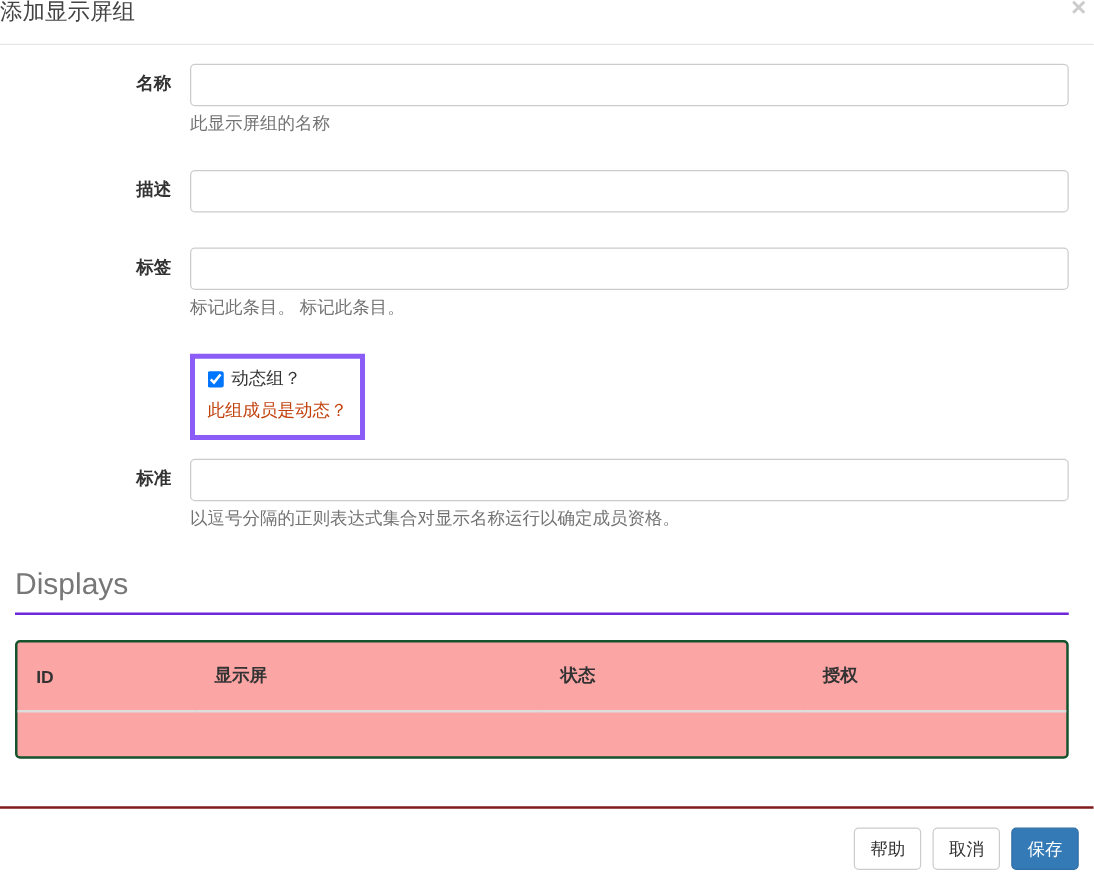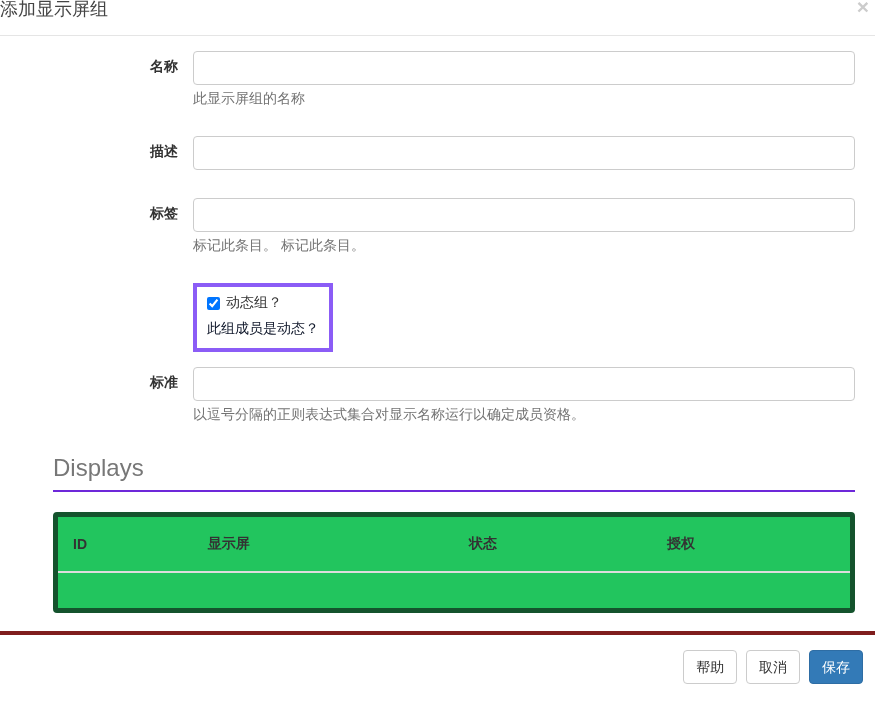--- a/index.html
+++ b/index.html
@@ -29,21 +29,20 @@
       right: 6px;
       top: -4px;
       font-size: 21px;
       font-weight: 700;
       color: #ccc;
       cursor: pointer;
       line-height: 1;
     }
     .modal-body {
       padding: 15px 20px 15px 12px;
-      margin-left: 41px;
     }
     .form-group {
       margin-bottom: 15px;
       display: flex;
       align-items: flex-start;
     }
     .form-group.extra-gap { margin-bottom: 28px; }
     .form-label {
       width: 140px;
       min-width: 140px;
@@ -82,58 +81,58 @@
       font-size: 14px;
       color: #333;
       display: flex;
       align-items: center;
       gap: 6px;
       cursor: pointer;
     }
     .checkbox-label input { margin: 0; }
     .checkbox-help {
       margin-top: 8px;
-      color: #0f172a;
+      color: #c2410c;
       font-size: 14px;
     }
     .section-header {
       font-size: 24px;
       font-weight: 500;
       color: #777;
       padding: 0 0 8px 0;
       margin: 30px 0 20px 0;
       border-bottom: 2px solid #6d28d9;
     }
     .table-wrap {
-      border: 5px solid #14532d;
+      border: 2px solid #14532d;
       border-radius: 4px;
-      background: #22c55e;
+      background: #fca5a5;
     }
     .table {
       width: 100%;
       border-collapse: collapse;
     }
     .table thead th {
       padding: 18px 15px;
       text-align: left;
       font-weight: 700;
       color: #333;
       font-size: 14px;
       border-bottom: 2px solid #ddd;
     }
     .table thead th:first-child { width: 17%; }
     .table thead th:nth-child(2) { width: 33%; }
     .table thead th:nth-child(3) { width: 25%; }
     .table tbody td { padding: 14px 15px; height: 36px; }
     .modal-footer {
       position: absolute;
-      bottom: 12px; left: 0; right: 0;
+      bottom: 0; left: 0; right: 0;
       padding: 15px 12px;
       text-align: right;
-      border-top: 4px solid #7f1d1d;
+      border-top: 2px solid #7f1d1d;
     }
     .btn {
       display: inline-block;
       padding: 6px 12px;
       font-size: 14px;
       line-height: 1.42857143;
       text-align: center;
       border-radius: 4px;
       cursor: pointer;
       margin-left: 5px;

